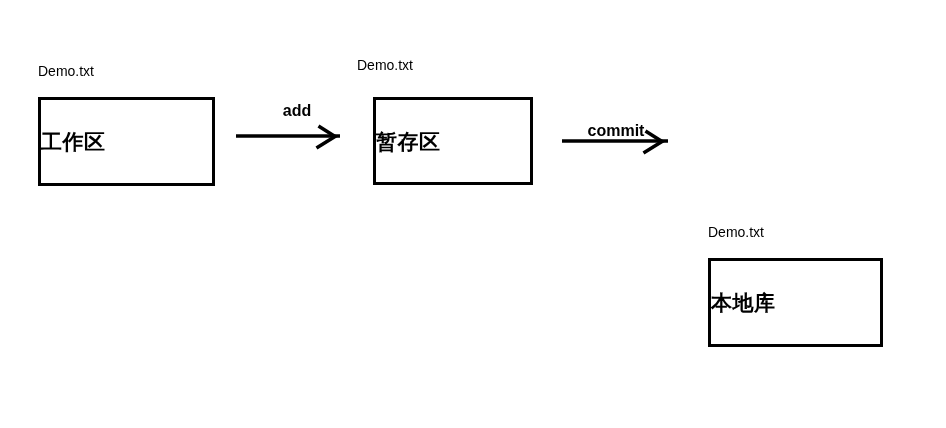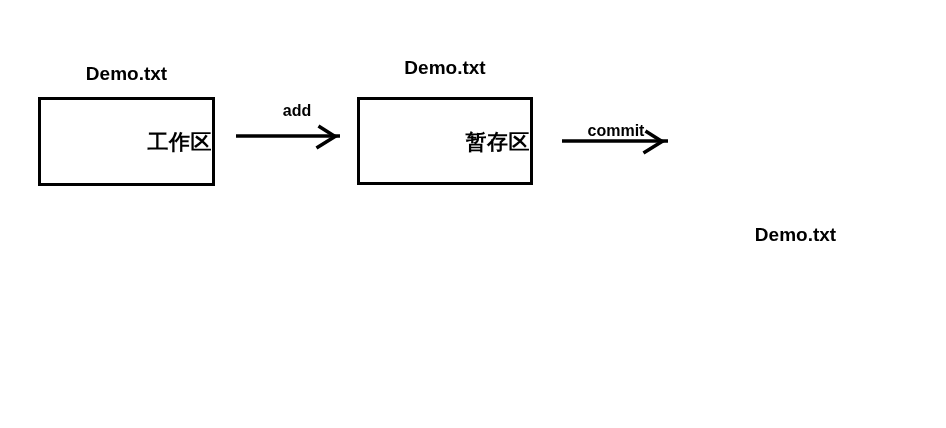--- a/index.html
+++ b/index.html
@@ -26,40 +26,39 @@
   }
 
   
   .node-box {
     position: absolute;
     box-sizing: border-box;
     border: 3px solid #000000;
     background: #ffffff;
     display: flex;
     align-items: center;
-    justify-content: flex-end;
+    justify-content: flex-start;
   }
   .node-label {
     font-size: 21px;
     font-weight: 700;
     letter-spacing: 0.5px;
     color: #000000;
     line-height: 1;
     white-space: nowrap;
   }
 
   
   .file-caption {
     position: absolute;
-    font-size: 19px;
-    font-weight: 700;
+    font-size: 14px;
+    font-weight: 400;
     color: #000000;
     line-height: 1;
     white-space: nowrap;
-    text-align: center;
   }
 
   
   .edge {
     position: absolute;
   }
   .edge-svg {
     display: block;
     overflow: visible;
   }
@@ -68,21 +67,21 @@
     font-size: 16px;
     font-weight: 700;
     color: #000000;
     line-height: 1;
     white-space: nowrap;
     text-align: center;
   }
 
   
   #node-working      { left: 38px;  top: 97px;  width: 177px; height: 89px; }
-  #node-staging      { left: 357px; top: 97px;  width: 176px; height: 88px; }
+  #node-staging      { left: 373px; top: 97px;  width: 160px; height: 88px; }
   #node-repository   { left: 708px; top: 258px; width: 175px; height: 89px; }
 
   #caption-working     { left: 38px;  top: 64px;  width: 177px; }
   #caption-staging     { left: 357px; top: 58px;  width: 176px; }
   #caption-repository  { left: 708px; top: 225px; width: 175px; }
 
   #edge-add     { left: 236px; top: 126px; width: 104px; height: 22px; }
   #edge-commit  { left: 562px; top: 131px; width: 106px; height: 22px; }
 
   #label-add    { left: 266px; top: 103px; width: 62px; }
@@ -118,14 +117,17 @@
 
   <div class="edge" id="edge-commit">
     <svg class="edge-svg" width="106" height="22" viewBox="0 0 106 22">
       <line x1="0" y1="10" x2="106" y2="10" stroke="#000000" stroke-width="3.4" stroke-linecap="butt"></line>
       <polyline points="85,1 100,10.5 83,21" fill="none" stroke="#000000" stroke-width="3.6" stroke-linecap="square" stroke-linejoin="miter"></polyline>
     </svg>
   </div>
 
   <div class="file-caption" id="caption-repository">Demo.txt</div>
 
+  <div class="node-box" id="node-repository">
+    <span class="node-label">本地库</span>
+  </div>
 
 </div>
 
 </body></html>

